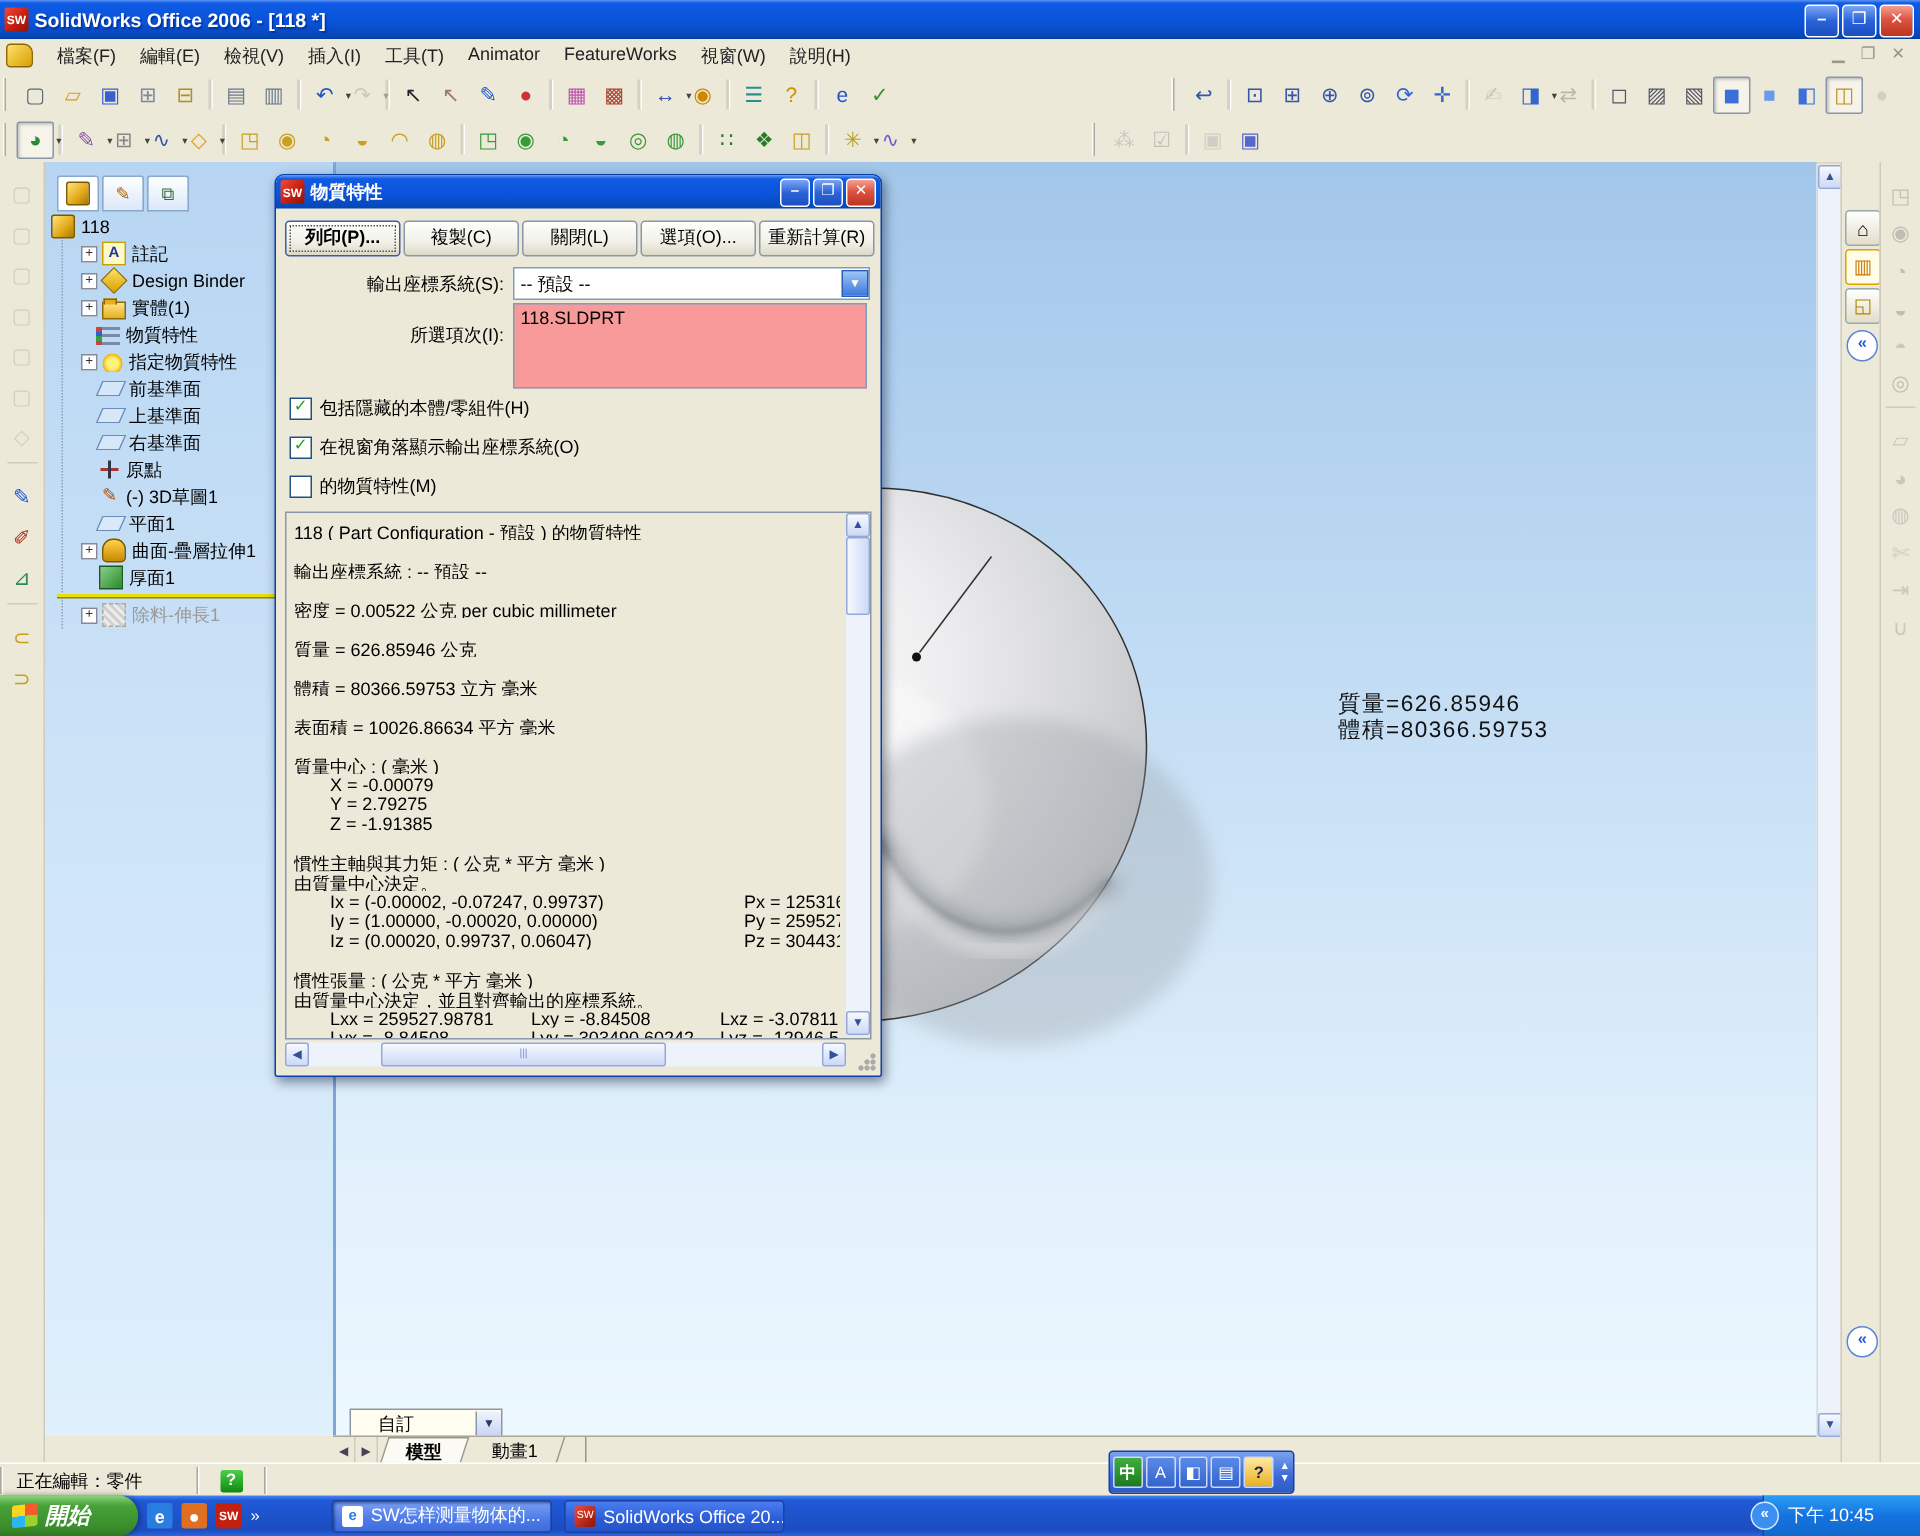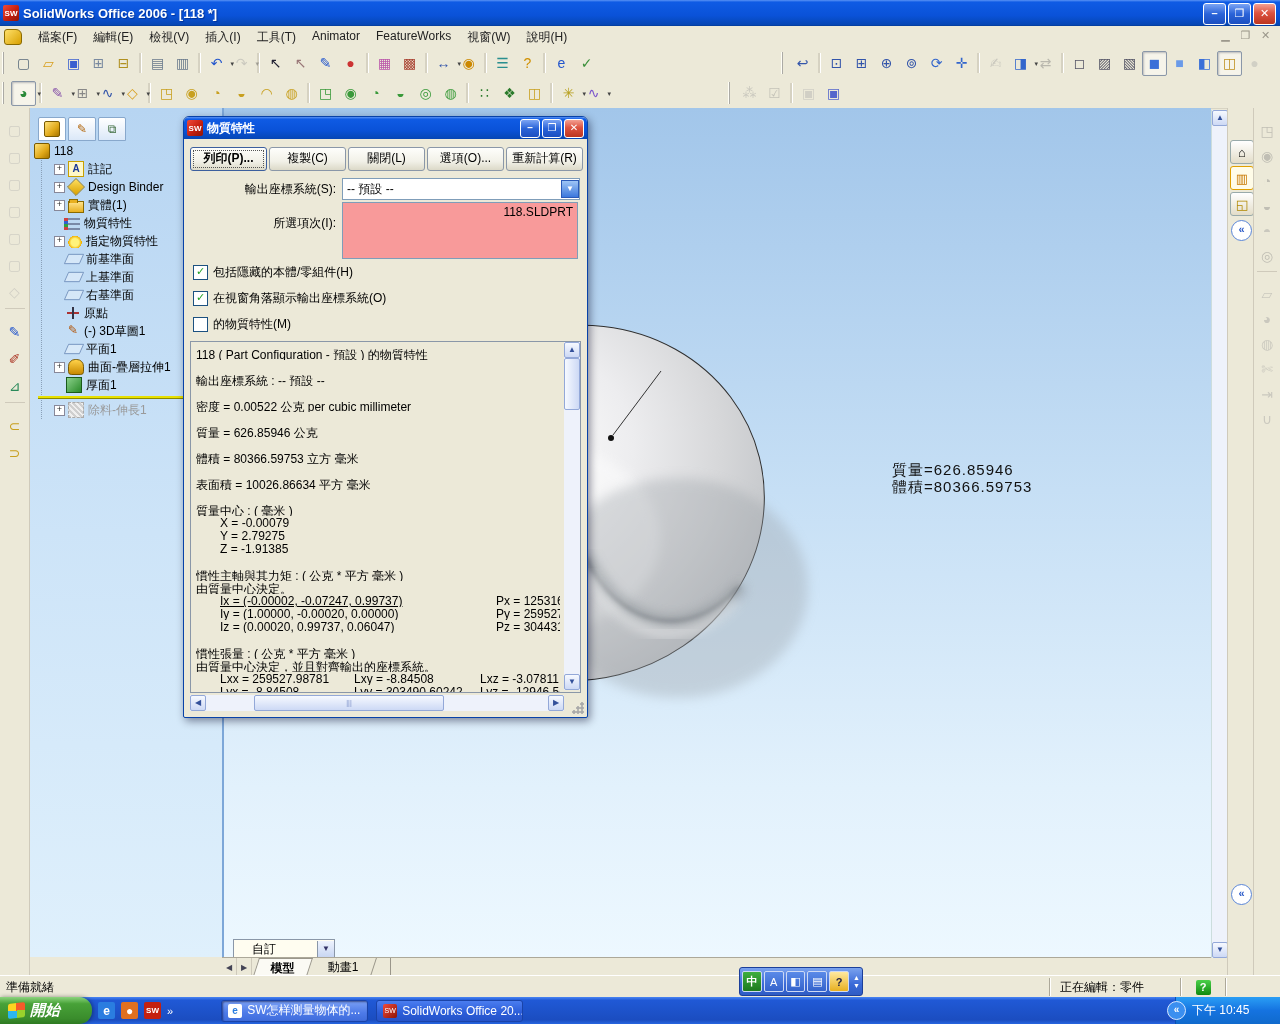--- a/index.html
+++ b/index.html
@@ -92,21 +92,21 @@
 
   
   #dialog{left:183px;top:116px;width:403px;height:600px;background:#ece9d8;border:1px solid #0842a8;border-radius:6px 6px 2px 2px;box-shadow:2px 3px 8px rgba(0,0,30,.45);}
   #dlg-title{height:22px;border-radius:5px 5px 0 0;background:linear-gradient(180deg,#5a93f5 0%,#0f5be4 10%,#0a52d8 60%,#0646b4 100%);display:flex;align-items:center;color:#fff;font-weight:bold;font-size:12px;}
   #dlg-title .winbtns{top:2px;right:3px;} #dlg-title .wbtn{width:18px;height:17px;line-height:15px;font-size:10px;}
   .xpbtn{position:absolute;height:22px;background:linear-gradient(180deg,#fefefb,#f2f1e8 60%,#dcd9c8);border:1px solid #8a97a8;border-radius:3px;font-size:12px;text-align:center;line-height:20px;}
   .xpbtn.default{border:1px solid #3c5f9e;outline:1px dotted #555;outline-offset:-4px;font-weight:bold;}
   .dlg-label{position:absolute;font-size:12px;text-align:right;}
   #coord-combo{position:absolute;left:158px;top:61px;width:236px;height:20px;background:#fff;border:1px solid #7f9db9;display:flex;align-items:center;}
   #coord-combo .val{flex:1;padding-left:4px;}
-  #sel-box{position:absolute;left:158px;top:85px;width:236px;height:57px;background:#f89a9a;border:1px solid #7f9db9;padding:2px 4px;box-sizing:border-box;font-size:12px;text-align:right;}
+  #sel-box{position:absolute;left:158px;top:85px;width:236px;height:57px;background:#f89a9a;border:1px solid #7f9db9;padding:2px 4px;box-sizing:border-box;font-size:12px;}
   .chkrow{position:absolute;left:9px;display:flex;align-items:center;gap:5px;}
   .chk{width:13px;height:13px;background:#fff;border:1px solid #1c5180;font-size:11px;line-height:11px;text-align:center;color:#21a121;font-weight:bold;}
   #report{position:absolute;left:6px;top:224px;width:389px;height:350px;background:#ece9d8;border:1px solid #8a97a8;overflow:hidden;}
   #report-text{position:absolute;left:5px;top:5px;right:20px;}
   .rline{height:13px;position:relative;white-space:pre;overflow:hidden;font-size:12px;}
   .rline span{position:absolute;top:0;white-space:pre;}
   #rep-vscroll{position:absolute;right:0;top:0;width:16px;height:348px;background:#eef2fb;display:flex;flex-direction:column;}
   #rep-vthumb{width:16px;height:52px;background:linear-gradient(90deg,#f6f9ff,#cdd9f5);border:1px solid #93a8d8;border-radius:2px;box-sizing:border-box;}
   #rep-hscroll{position:absolute;left:6px;top:578px;width:374px;height:16px;background:#eef2fb;display:flex;}
   #rep-hthumb{width:190px;height:16px;margin-left:48px;background:linear-gradient(180deg,#f6f9ff,#cdd9f5);border:1px solid #93a8d8;border-radius:2px;box-sizing:border-box;text-align:center;font-size:7px;color:#7a90c8;line-height:14px;}
@@ -530,21 +530,21 @@
           <div class="rline">&nbsp;</div>
           <div class="rline">表面積 = 10026.86634 平方 毫米</div>
           <div class="rline">&nbsp;</div>
           <div class="rline">質量中心 : ( 毫米 )</div>
           <div class="rline" style="padding-left: 24px;">X = -0.00079</div>
           <div class="rline" style="padding-left: 24px;">Y = 2.79275</div>
           <div class="rline" style="padding-left: 24px;">Z = -1.91385</div>
           <div class="rline">&nbsp;</div>
           <div class="rline">慣性主軸與其力矩 : ( 公克 * 平方 毫米 )</div>
           <div class="rline">由質量中心決定。</div>
-          <div class="rline"><span style="left: 24px; text-decoration: underline;">Ix = (-0.00002, -0.07247, 0.99737)</span><span style="left: 300px;">Px = 125316.544</span></div>
+          <div class="rline"><span style="left: 24px;">Ix = (-0.00002, -0.07247, 0.99737)</span><span style="left: 300px;">Px = 125316.544</span></div>
           <div class="rline"><span style="left: 24px;">Iy = (1.00000, -0.00020, 0.00000)</span><span style="left: 300px;">Py = 259527.986</span></div>
           <div class="rline"><span style="left: 24px;">Iz = (0.00020, 0.99737, 0.06047)</span><span style="left: 300px;">Pz = 304431.333</span></div>
           <div class="rline">&nbsp;</div>
           <div class="rline">慣性張量 : ( 公克 * 平方 毫米 )</div>
           <div class="rline">由質量中心決定，並且對齊輸出的座標系統。</div>
           <div class="rline"><span style="left: 24px;">Lxx = 259527.98781</span><span style="left: 158px;">Lxy = -8.84508</span><span style="left: 284px;">Lxz = -3.07811</span></div>
           <div class="rline"><span style="left: 24px;">Lyx = -8.84508</span><span style="left: 158px;">Lyy = 303490.60242</span><span style="left: 284px;">Lyz = -12946.56</span></div>
         </div>
       <div id="rep-vscroll">
         <div class="sbtn">▲</div>
@@ -556,21 +556,20 @@
     <div id="rep-hscroll">
       <div class="sbtn" style="line-height:14px;">◀</div>
       <div id="rep-hthumb">|||</div>
       <div style="flex:1;"></div>
       <div class="sbtn" style="line-height:14px;">▶</div>
     </div>
     <div id="dlg-grip"></div>
   </div>
 
   <div id="statusbar" class="abs">
-    <span id="sb-ready">準備就緒</span>
     <div class="sb-cell" style="width:110px;">
       <span>正在編輯：零件</span>
     </div>
     <div class="sb-cell" id="sb-help">
       <span class="qicon">?</span>
     </div>
     <div class="sb-cell" style="width:34px;"></div>
   </div>
 
   <div id="langbar" class="abs">

